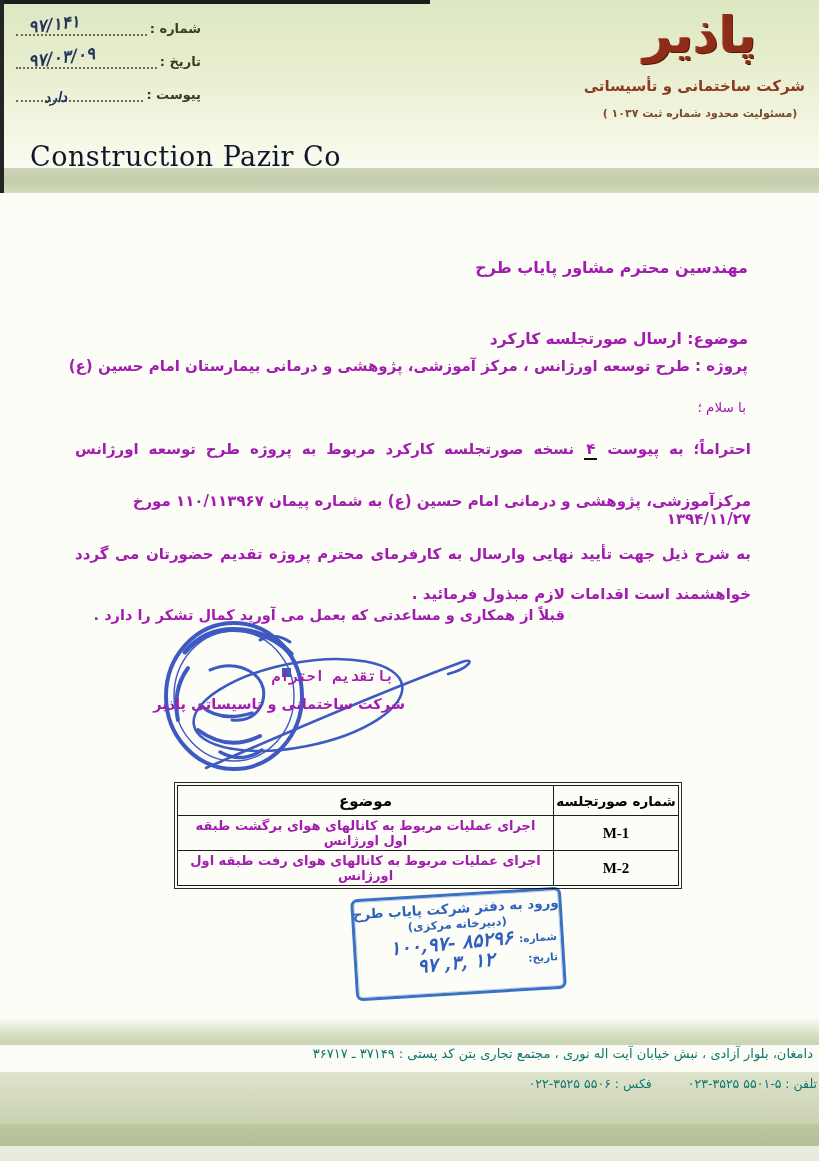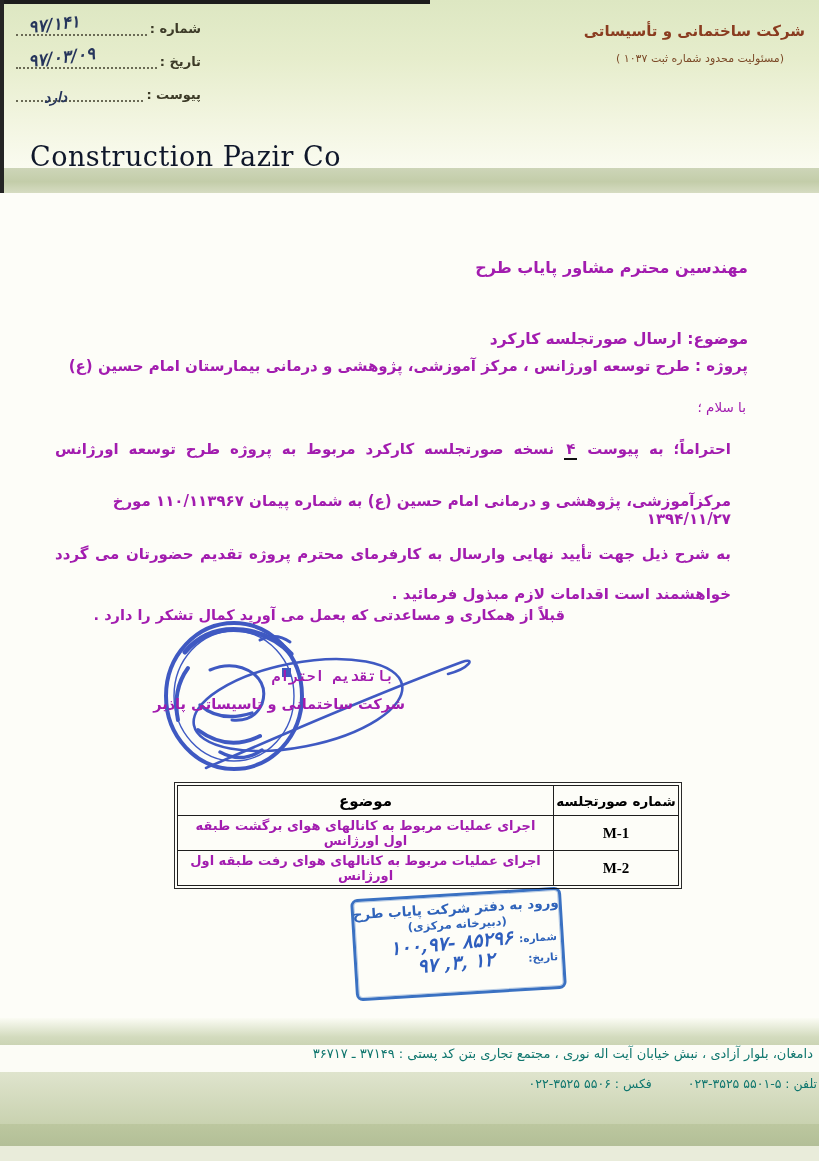--- a/index.html
+++ b/index.html
@@ -22,31 +22,31 @@
   .hand{font-family:"DejaVu Serif",serif;font-style:italic;color:#26355c;font-weight:bold;}
   .ref-val{position:absolute;left:12px;bottom:2px;font-size:17px;letter-spacing:1px;
     transform:rotate(-7deg);white-space:nowrap;}
   .ref-val-attach{position:absolute;left:28px;bottom:-3px;font-size:14px;transform:rotate(-2deg);}
 
   .logo-block{left:595px;top:8px;width:210px;text-align:center;direction:rtl;}
   .logo-name{font-size:50px;font-weight:bold;color:#8e2c18;
     font-family:"DejaVu Sans",sans-serif;line-height:1.1;
     text-shadow:1px 1px 0 #5a1408, -1px 0 0 #b0573d;}
   .logo-sub{font-size:15px;font-weight:bold;color:#8a3c20;margin-top:14px;white-space:nowrap;}
-  .logo-note{font-size:11px;font-weight:normal;color:#7c4a28;margin-top:12px;white-space:nowrap;}
+  .logo-note{font-size:11px;font-weight:bold;color:#7c4a28;margin-top:12px;white-space:nowrap;}
   .company-en{left:30px;top:141px;font-family:"DejaVu Serif",serif;font-size:27px;
     color:#0f172a;letter-spacing:0.5px;}
 
   
   .fa{direction:rtl;color:#a21caf;}
   .recipient{right:71px;top:258px;font-size:16px;font-weight:bold;}
   .subject{right:71px;top:314px;font-size:15.5px;font-weight:bold;margin-top:16px;}
   .project{right:71px;top:357px;font-size:15px;font-weight:bold;}
   .salutation{right:73px;top:399px;font-size:13.5px;}
-  .para-line{right:88px;width:676px;font-size:15px;font-weight:bold;text-align:right;}
+  .para-line{right:68px;width:676px;font-size:15px;font-weight:bold;text-align:right;}
   .just{text-align:justify;text-align-last:justify;}
   .copies-underline{border-bottom:2px solid #111;padding:0 2px;}
   .thanks{right:254px;top:607px;font-size:14.5px;font-weight:bold;white-space:nowrap;}
   .closing-1{right:425px;top:668px;font-size:14.5px;font-weight:bold;z-index:6;font-family:Liberation Mono, monospace;}
   .closing-2{right:414px;top:696px;width:265px;font-size:14.5px;font-weight:bold;z-index:6;white-space:nowrap;}
 
   
   .seal-svg{left:140px;top:600px;z-index:5;mix-blend-mode:multiply;opacity:0.92;}
 
   
@@ -104,20 +104,21 @@
     <span class="hand ref-val">۹۷/۰۳/۰۹</span>
   </div>
   <div class="ref-row">
     <span class="ref-label">پیوست :</span>
     <span class="ref-dots"></span>
     <span class="hand ref-val-attach abs" style="font-size:14px;">دارد</span>
   </div>
 </div>
 
 <div class="abs logo-block">
+  <div class="logo-name">پاذیر</div>
   <div class="logo-sub">شرکت ساختمانی و تأسیساتی</div>
   <div class="logo-note">(مسئولیت محدود  شماره ثبت ۱۰۳۷ )</div>
 </div>
 
 <div class="abs company-en">Construction Pazir Co</div>
 
 <div class="abs fa recipient">مهندسین محترم مشاور پایاب طرح</div>
 <div class="abs fa subject">موضوع: ارسال صورتجلسه کارکرد</div>
 <div class="abs fa project">پروژه : طرح توسعه اورژانس ، مرکز آموزشی، پژوهشی و درمانی بیمارستان امام حسین (ع)</div>
 <div class="abs fa salutation">با سلام ؛</div>

